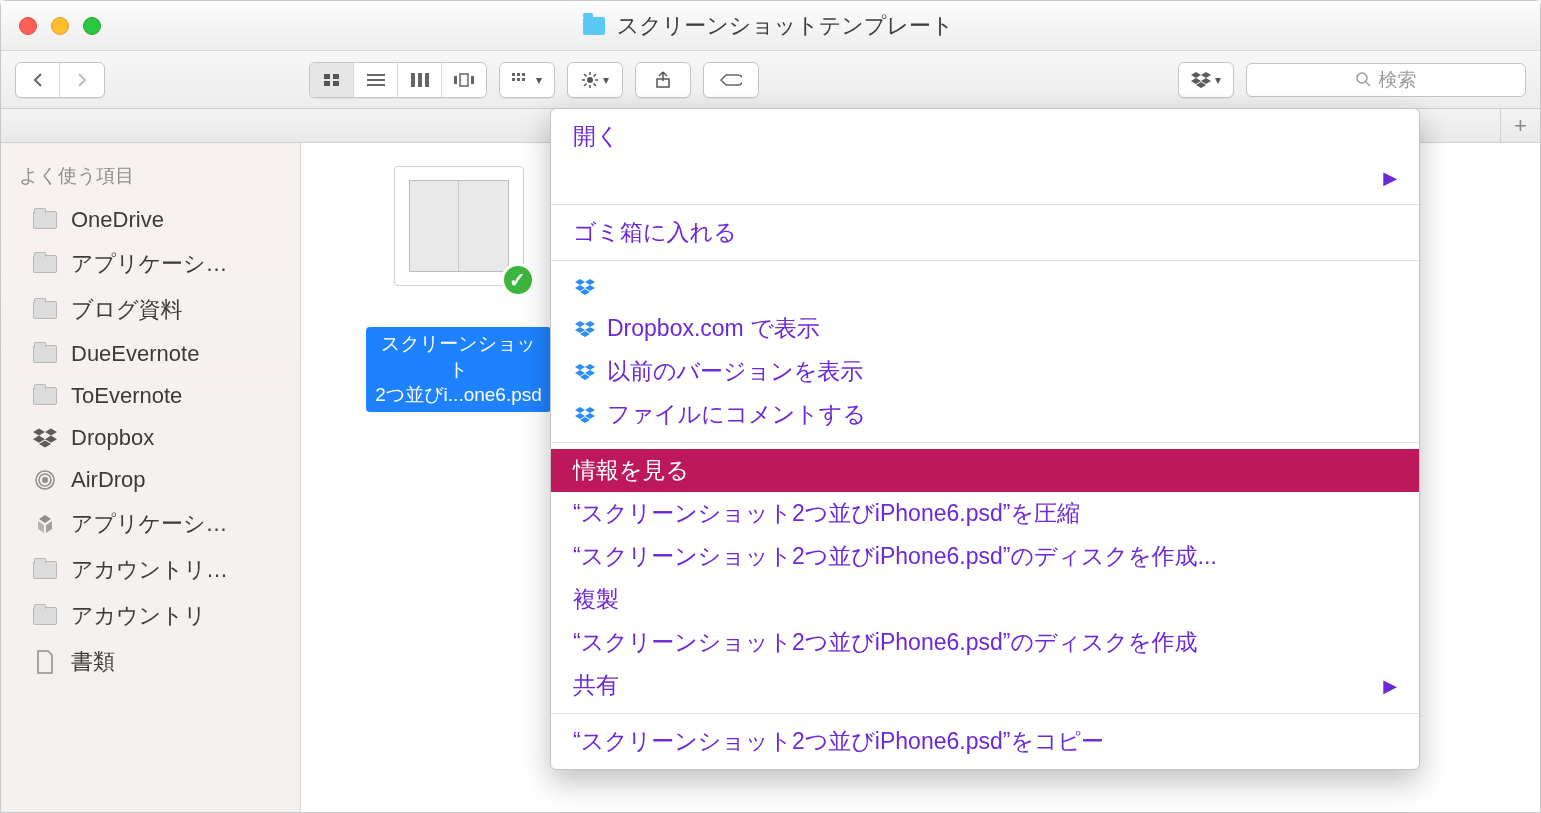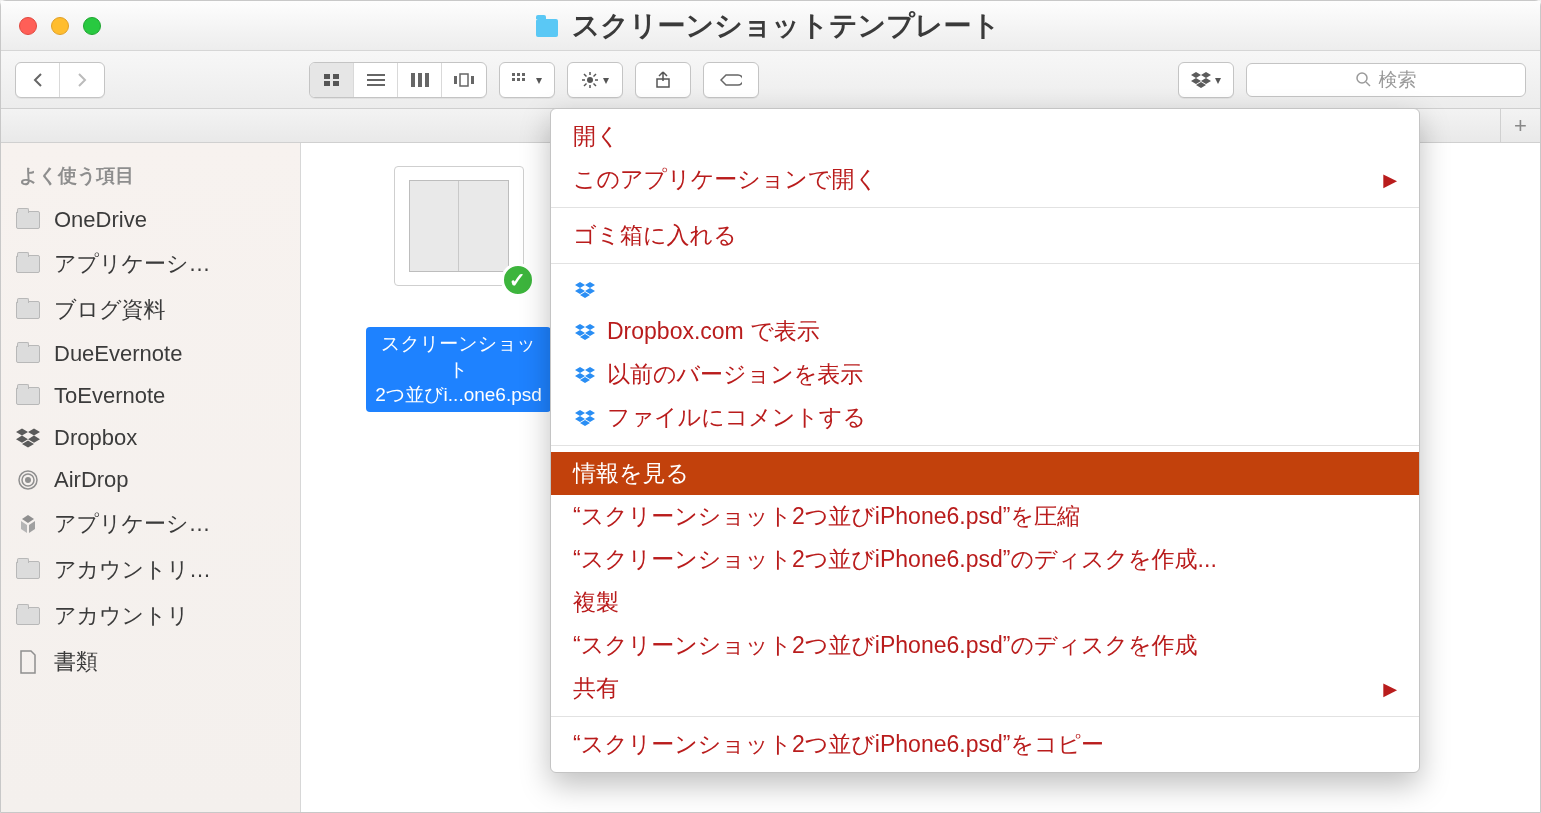--- a/index.html
+++ b/index.html
@@ -6,57 +6,57 @@
   body { width: 1541px; height: 813px; background: #f0f0f0; overflow: hidden; }
 
   .window { width: 1541px; height: 813px; background: #ffffff; border: 1px solid #c8c8c8; border-radius: 6px 6px 0 0; display: flex; flex-direction: column; }
 
   .titlebar { height: 50px; background: linear-gradient(#fdfdfd,#ededed); border-bottom: 1px solid #d6d6d6; display: flex; align-items: center; position: relative; }
   .traffic { display: flex; gap: 14px; margin-left: 18px; }
   .dot { width: 18px; height: 18px; border-radius: 50%; }
   .dot.red { background: #ff5f57; border: 1px solid #e1483f; }
   .dot.yellow { background: #ffbd2e; border: 1px solid #e0a028; }
   .dot.green { background: #28c940; border: 1px solid #1fa531; }
-  .title-center { position: absolute; left: 0; right: 5px; text-align: center; pointer-events: none; font-size: 28px; color: #3a3a3a; font-weight: bold; }
+  .title-center { position: absolute; left: 0; right: 5px; text-align: center; pointer-events: none; font-size: 22px; color: #3a3a3a; }
   .title-folder-icon { display:inline-block; width:22px; height:18px; background:#5ac8f5; border-radius:2px; position:relative; vertical-align:-2px; margin-right:6px;}
   .title-folder-icon::before{content:"";position:absolute;top:-4px;left:0;width:10px;height:4px;background:#5ac8f5;border-radius:2px 2px 0 0;}
 
   .toolbar { height: 58px; background: linear-gradient(#f7f7f7,#ececec); border-bottom: 1px solid #cfcfcf; display: flex; align-items: center; padding: 0 14px; gap: 12px; }
   .btn-group { display: flex; border: 1px solid #c4c4c4; border-radius: 6px; background: #ffffff; overflow: hidden; height: 36px; box-shadow: 0 1px 0 rgba(0,0,0,0.05);}
   .btn-seg { width: 44px; display: flex; align-items: center; justify-content: center; border-right: 1px solid #d9d9d9; color: #555; }
   .btn-seg:last-child { border-right: none; }
   .btn-seg.active { background: #e6e6e6; }
   .btn-solo { border: 1px solid #c4c4c4; border-radius: 6px; background: #fff; height: 36px; min-width: 56px; display:flex; align-items:center; justify-content:center; color:#555; box-shadow:0 1px 0 rgba(0,0,0,0.05);}
   .spacer { flex:1; }
   .searchbox { flex: 0 0 280px; height: 34px; border:1px solid #c4c4c4; border-radius:6px; background:#fff; display:flex; align-items:center; justify-content:center; color:#9a9a9a; font-size:19px; gap:8px;}
   .chev { font-size: 12px; margin-left:4px;}
 
   .pathbar { height: 34px; background: linear-gradient(#f3f3f3,#e9e9e9); border-bottom: 1px solid #d0d0d0; display:flex; }
   .pathbar .plus { width: 40px; margin-left:auto; border-left:1px solid #d0d0d0; display:flex; align-items:center; justify-content:center; color:#888; font-size:22px;}
 
   .body { flex:1; display:flex; position:relative; min-height:0;}
   .sidebar { width: 300px; background: linear-gradient(180deg,#f7f2ef,#f4f0ed); border-right:1px solid #d7d7d7; padding-top:14px; overflow:hidden;}
-  .side-header { font-size:19px; color:#8e8e8e; font-weight:700; padding: 6px 18px 10px; }
-  .side-item { display:flex; align-items:center; gap:12px; padding: 8px 13px; font-size:22px; color:#3b3b3b; white-space:nowrap; overflow:hidden; text-overflow:ellipsis;}
+  .side-header { font-size:19px; color:#8e8e8e; font-weight:400; padding: 6px 18px 10px; }
+  .side-item { display:flex; align-items:center; gap:12px; padding: 8px 30px; font-size:22px; color:#3b3b3b; white-space:nowrap; overflow:hidden; text-overflow:ellipsis;}
   .side-item .ico { width:28px; height:22px; flex:0 0 28px; display:flex; align-items:center; justify-content:center; color:#8f8f8f;}
   .folder-ico { width:24px; height:18px; background:#dcdcdc; border:1px solid #b8b8b8; border-radius:2px; position:relative;}
   .folder-ico::before{content:"";position:absolute;top:-4px;left:0;width:10px;height:4px;background:#dcdcdc;border:1px solid #b8b8b8;border-bottom:none;border-radius:2px 2px 0 0;}
 
   .content { flex:1; background:#fff; position:relative; }
   .file { position:absolute; left:65px; top:15px; width:185px; text-align:center;}
   .thumb { width:130px; height:120px; margin:8px auto 6px; background:#fff; border:1px solid #cfcfcf; border-radius:4px; display:flex; align-items:center; justify-content:center; position:relative; box-shadow:0 0 0 4px #fff;}
   .thumb-inner { width:100px; height:92px; border:1px solid #bdbdbd; background:#f2f2f2; display:flex;}
   .thumb-inner div{flex:1;border-right:1px solid #c9c9c9; background:#e9e9e9;}
   .thumb-inner div:last-child{border-right:none;}
   .sync-badge{position:absolute; right:-12px; bottom:-12px; width:34px; height:34px; border-radius:50%; background:#3db53d; border:3px solid #fff; display:flex; align-items:center; justify-content:center; color:#fff; font-size:20px; font-weight:bold;}
   .fname { background:#1e82ff; color:#fff; border-radius:4px; padding:4px 6px; font-size:19px; line-height:1.35;margin-top:41px; }
 
   .ctx-menu { position:absolute; left:550px; top:108px; width:870px; background:#ffffff; border:1px solid #c4c4c4; border-radius:6px; box-shadow: 0 12px 30px rgba(0,0,0,0.25); padding:6px 0; z-index:50;}
-  .menu-item { display:flex; align-items:center; padding: 6px 22px; font-size:23px; color:#b91c1c; position:relative; min-height:40px;}
-  .menu-item.hl { background:#c2410c; color:#fff;}
+  .menu-item { display:flex; align-items:center; padding: 6px 22px; font-size:23px; color:#6d28d9; position:relative; min-height:40px;}
+  .menu-item.hl { background:#be185d; color:#fff;}
   .menu-sep { height:1px; background:#e2e2e2; margin:6px 0;}
   .menu-item .db-ico { width:24px; height:24px; margin-right:10px; display:flex; align-items:center; justify-content:center; color:#2a8ef4; font-size:20px;}
   .submenu-arrow { margin-left:auto; font-size:18px; color:inherit;}
 
   svg { display:block; }
 </style>
 </head>
 <body>
 
 <div class="window">
@@ -288,21 +288,20 @@
     </div>
 
   </div>
 </div>
 
 <div class="ctx-menu" id="ctx-menu">
     <div class="menu-item">
       <span>開く</span>
     </div>
     <div class="menu-item">
-      <span>このアプリケーションで開く</span>
       <span class="submenu-arrow">▶</span>
     </div>
     <div class="menu-sep"></div>
     <div class="menu-item">
       <span>ゴミ箱に入れる</span>
     </div>
     <div class="menu-sep"></div>
     <div class="menu-item">
       <span class="db-ico">
         <svg width="20" height="16" viewBox="0 0 20 16">

